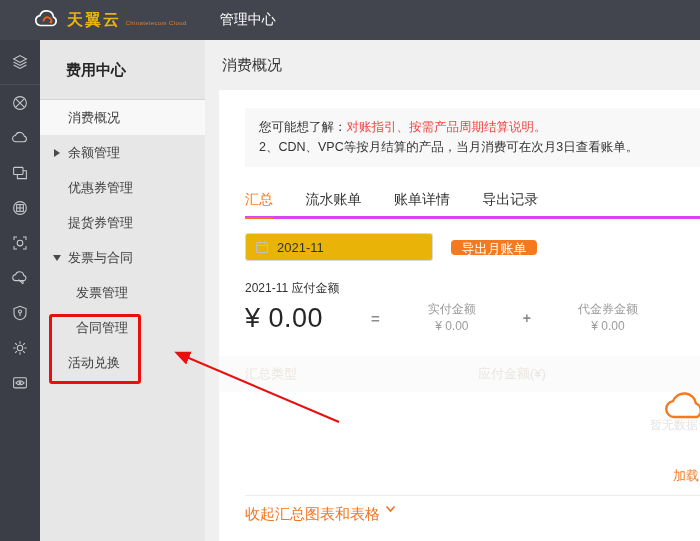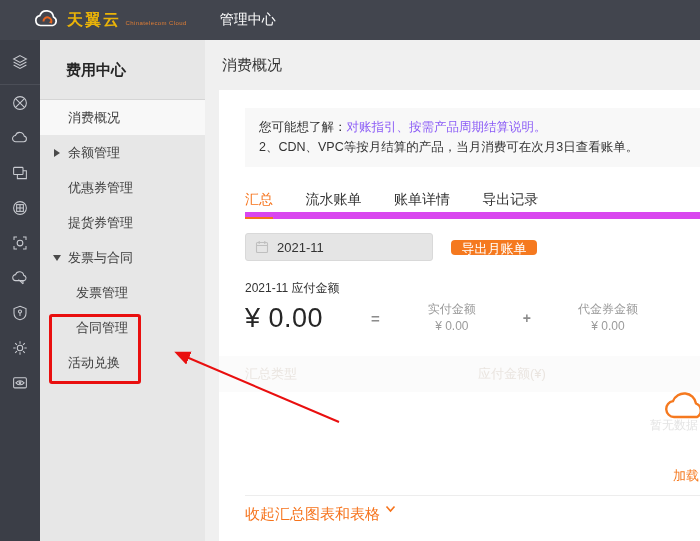--- a/index.html
+++ b/index.html
@@ -34,28 +34,28 @@
   .tri-right { position:absolute; left:14px; top:14px; width:0; height:0;
     border-left:6px solid #4A4A4A; border-top:4px solid transparent; border-bottom:4px solid transparent; }
   .tri-down { position:absolute; left:13px; top:15px; width:0; height:0;
     border-top:6px solid #4A4A4A; border-left:4px solid transparent; border-right:4px solid transparent; }
   
   .main-title { position:absolute; top:56px; left:222px; font-size:15px; color:#333; z-index:5; }
   .card { position:absolute; top:90px; left:219px; width:481px; height:451px;
     background:#FFFFFF; overflow:hidden; z-index:5; }
   .notice { position:absolute; top:18px; left:26px; right:0; background:#F8F8F8;
     padding:9px 14px 10px 14px; font-size:12.5px; line-height:20px; color:#333; }
-  .notice-link { color:#8b5cf6; cursor:pointer; }
-  .tabs { position:absolute; top:100px; left:26px; right:0; height:29px; border-bottom:7px solid #d946ef; }
+  .notice-link { color:#ef4444; cursor:pointer; }
+  .tabs { position:absolute; top:100px; left:26px; right:0; height:29px; border-bottom:3px solid #d946ef; }
   .tab { display:inline-block; margin-right:28px; font-size:14px; color:#333;
     padding-bottom:8px; cursor:pointer; }
   .tab.active { color:#F6731B; border-bottom:2px solid #F6731B; }
   .filter-row { position:absolute; top:143px; left:26px; display:flex; align-items:center; }
   .date-input { width:188px; height:28px; border:1px solid #D9D9D9; border-radius:3px;
-    background:#e5e5e5; display:flex; align-items:center; padding-left:9px; font-size:13px;
+    background:#eab308; display:flex; align-items:center; padding-left:9px; font-size:13px;
     color:#333; cursor:pointer; }
   .date-input svg { margin-right:8px; display:block; }
   .export-btn { margin-left:18px; width:86px; height:15px; background:#F5791F; color:#FFFFFF;
     font-size:13px; border:none; border-radius:4px; cursor:pointer;
     font-family:"Liberation Sans","DejaVu Sans",sans-serif; }
   .period-label { position:absolute; top:190px; left:26px; font-size:12px; color:#333; }
   .summary-row { position:absolute; top:211px; left:26px; display:flex; align-items:center;gap:32px; }
   .amount-big { font-size:27px; color:#262626; letter-spacing:.5px; }
   .eq-sign { margin:0 16px; color:#8C8C8C; font-size:15px; font-weight:bold; }
   .pair { text-align:center; color:#9B9B9B; font-size:12px; line-height:17px; }

